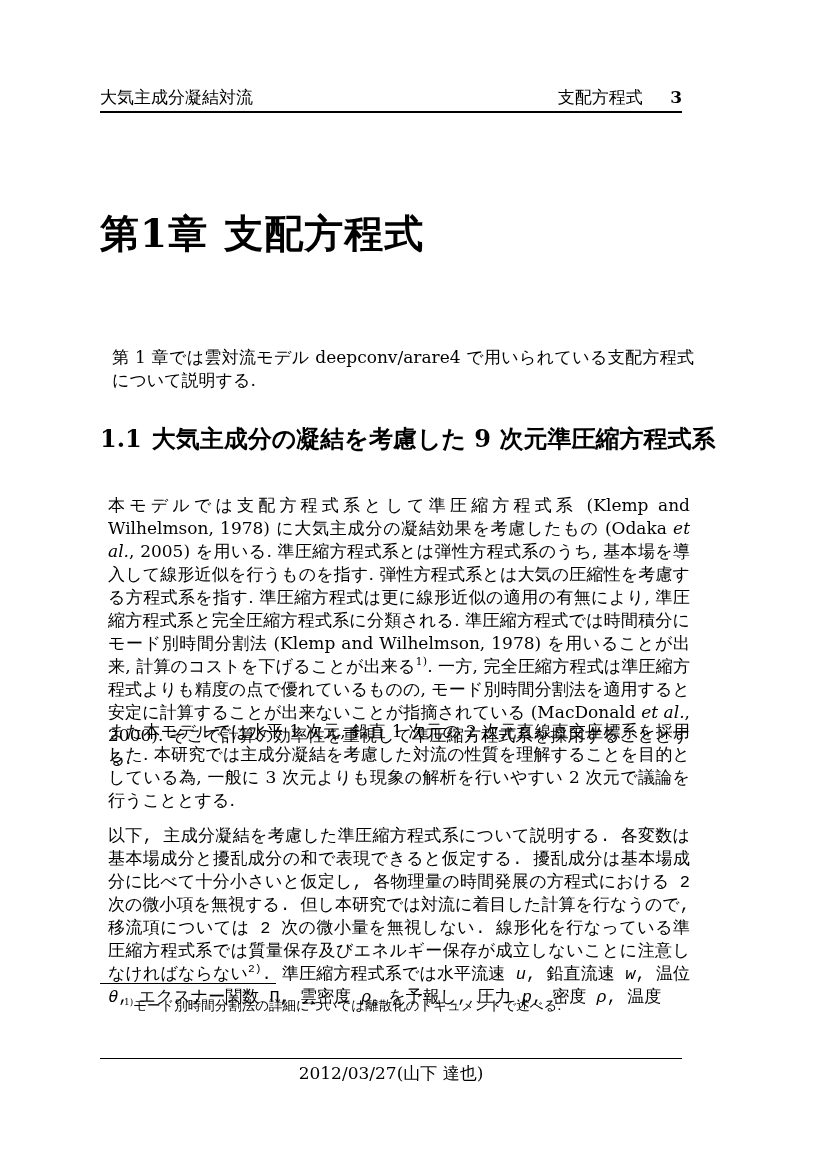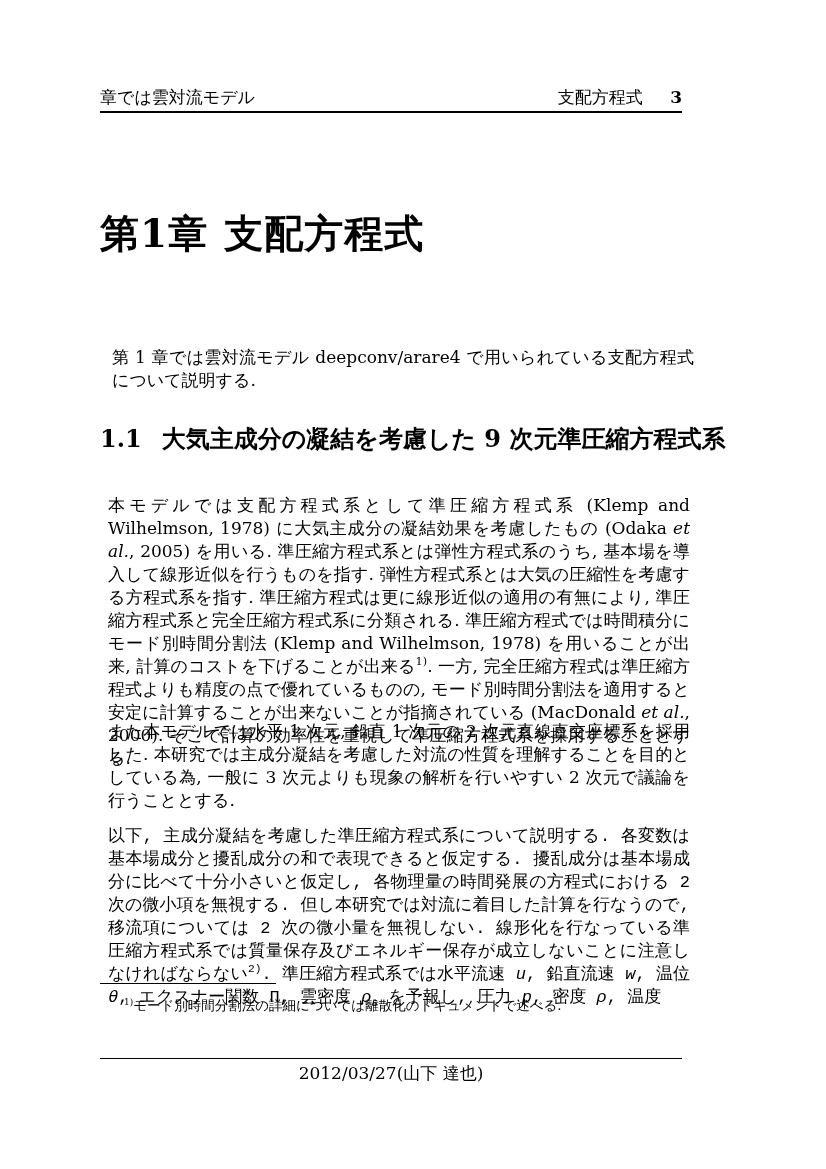--- a/index.html
+++ b/index.html
@@ -48,21 +48,21 @@
   }
 
   
   .section-h {
     top: 425px;
     font-size: 24px;
     font-weight: bold;
     line-height: 28px;
     white-space: nowrap;
   }
-  .section-h .sec-num { margin-right: 20px; }
+  .section-h .sec-num { margin-right: 10px; }
 
   
   p.body {
     font-size: 17px;
     line-height: 23px;
     text-align: justify;
     margin: 8px;
   }
   .p1 { top: 486px; }
   .p2 { top: 712px; }
@@ -90,21 +90,21 @@
     line-height: 21px;
     text-align: center;
   }
 </style>
 </head>
 <body>
 
 <div class="page">
 
   <div class="abs header">
-    <span>章では雲対流モデル</span>
+    <span>大気主成分凝結対流</span>
     <span>
       <span>支配方程式</span>
       <span class="pagenum">3</span>
     </span>
   </div>
   <div class="abs rule header-rule"></div>
 
   <div class="abs chapter">
     <span class="ch-label">第1章</span><span>支配方程式</span>
   </div>

